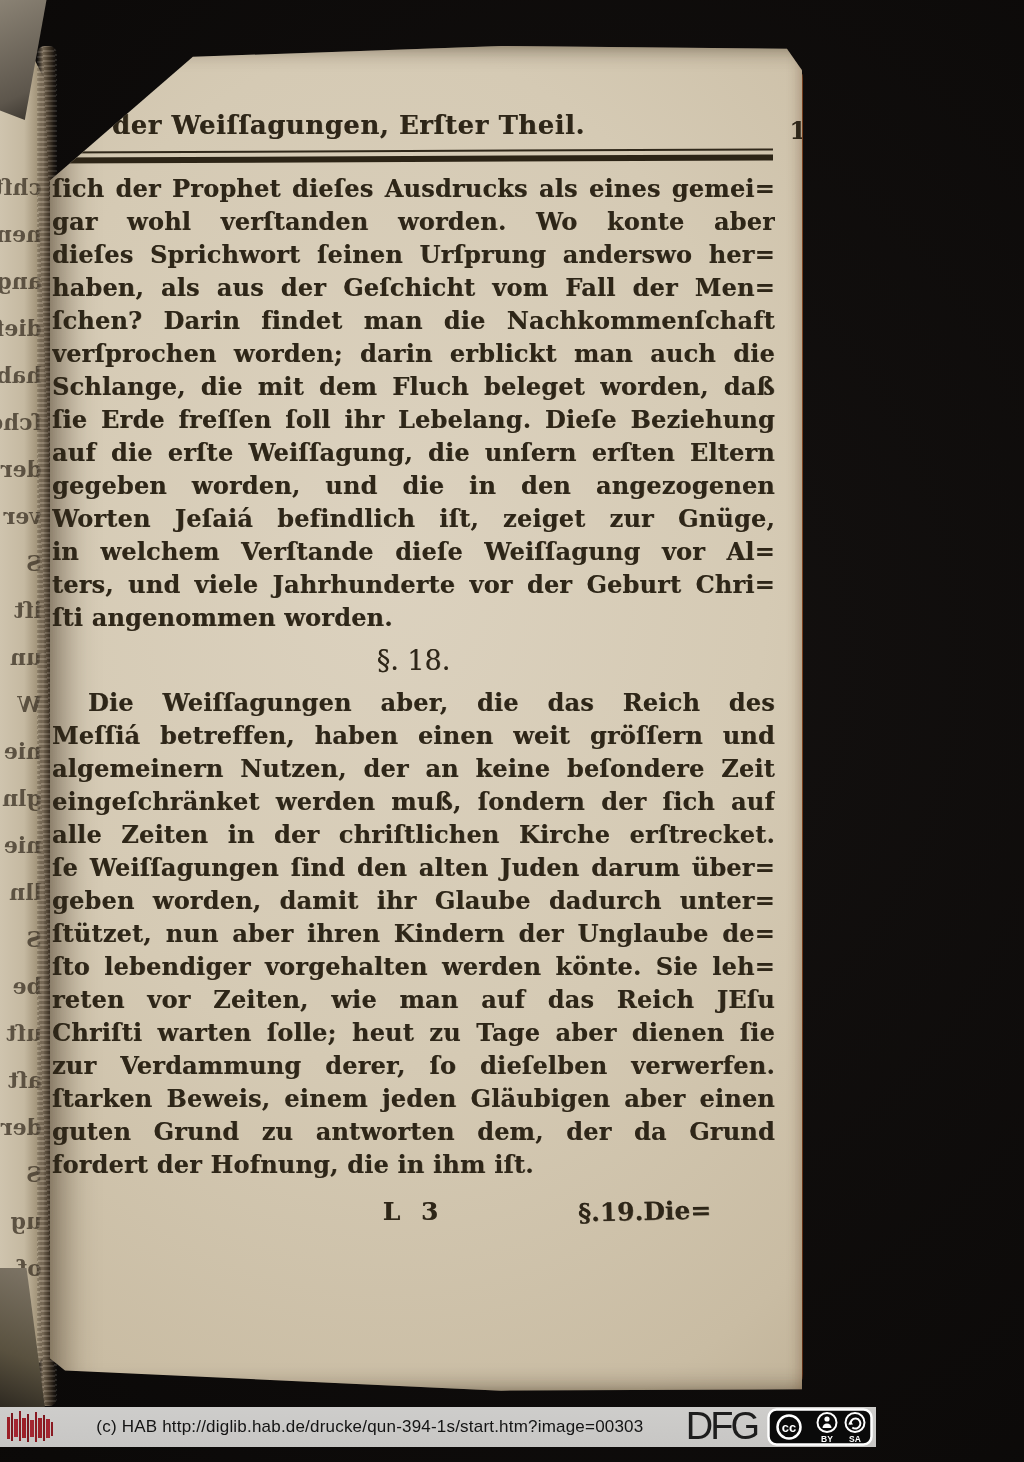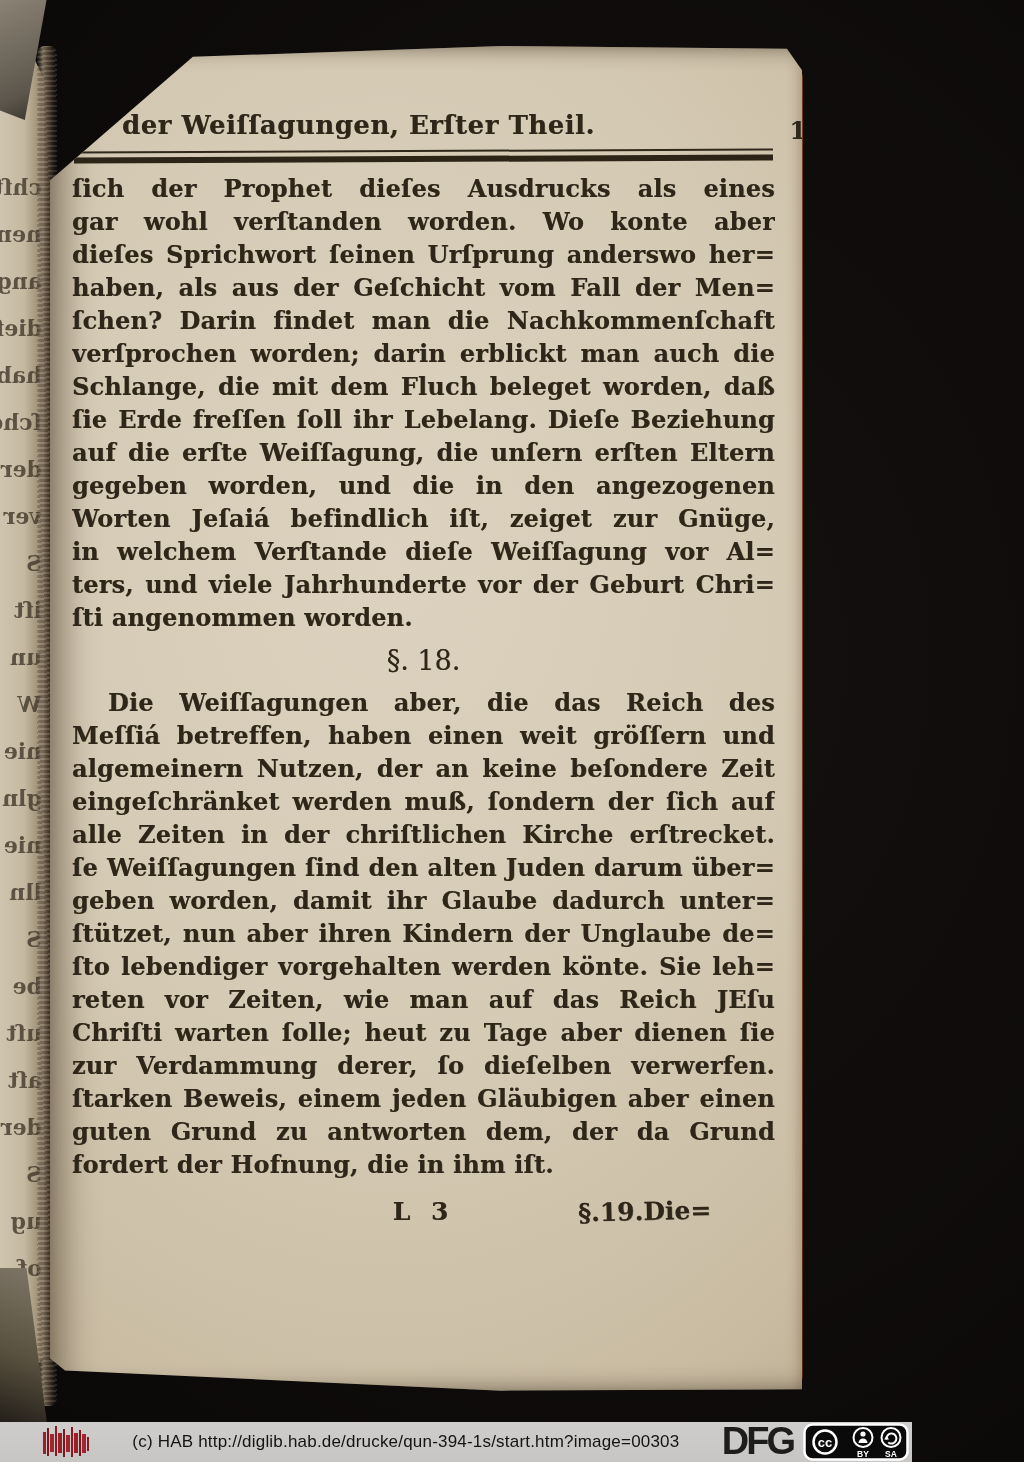--- a/index.html
+++ b/index.html
@@ -40,21 +40,21 @@
     border-radius:9px/14px;box-shadow:-2px 0 3px rgba(60,30,10,.5) inset;}
 
   
   .page{position:absolute;left:50px;top:46px;width:752px;height:1346px;
     background:radial-gradient(120% 90% at 45% 38%, #dcd2bf 0%, #d5cab4 42%, #c9bca3 74%, #b2a387 100%);
     clip-path:polygon(0 10%,19% .8%,60% 0,98% .2%,100% 1.8%,100% 99.8%,60% 99.9%,2% 98.4%,0 97.5%);
     box-shadow:inset 30px 0 34px -18px rgba(60,45,28,.55),
                inset -10px 0 14px -8px rgba(110,70,35,.28),
                inset 0 16px 20px -14px rgba(60,45,28,.5),
                inset 0 -18px 22px -16px rgba(60,45,28,.5);}
-  .page-inner{position:relative;padding:60px 27px 0 22px;color:#2e2618;}
+  .page-inner{position:relative;padding:60px 27px 0 2px;color:#2e2618;}
 
   .header-row{position:relative;height:38px;line-height:38px;text-align:center;
     padding-right:130px;font-size:26px;font-weight:bold;letter-spacing:.5px;
     text-shadow:.4px .4px .6px rgba(46,38,24,.55);}
   .page-number{position:absolute;right:-66px;top:6px;font-size:24px;}
 
   .double-rule{margin:6px 2px 10px 2px;height:4px;border-top:2px solid #30281a;
     border-bottom:6px solid #2c2416;transform:rotate(-.25deg);}
 
   .para .ritem{height:33px;line-height:33px;font-size:24px;font-weight:bold;
@@ -66,27 +66,27 @@
   .section-heading{height:34px;line-height:34px;margin-top:10px;text-align:center;
     font-size:27px;font-weight:normal;text-shadow:.4px .4px .6px rgba(46,38,24,.5);}
   .para2{margin-top:8px;}
 
   .footer-row{position:relative;height:32px;margin-top:16px;font-size:25px;font-weight:bold;
     text-shadow:.4px .4px .6px rgba(46,38,24,.5);}
   .signature{position:absolute;left:50%;transform:translateX(-50%);letter-spacing:6px;text-align:right;}
   .catchword{position:absolute;right:64px;transform:rotate(-1.2deg);}
 
   
-  .bottom-bar{position:absolute;left:0;bottom:0;width:876px;height:40px;
+  .bottom-bar{position:absolute;left:0;bottom:15px;width:876px;height:40px;
     background:linear-gradient(180deg,#cecdcb 0%,#c7c6c4 100%);
-    display:flex;align-items:center;font-family:"Liberation Sans", sans-serif;padding-left:36px;}
+    display:flex;align-items:center;font-family:"Liberation Sans", sans-serif;}
   .hab-logo{margin-left:6px;flex:0 0 auto;}
   .copyright{flex:1 1 auto;text-align:center;font-size:17px;color:#141414;
     letter-spacing:.2px;}
-  .dfg-logo{flex:0 0 auto;font-size:38px;font-weight:700;letter-spacing:-3px;
+  .dfg-logo{flex:0 0 auto;font-size:38px;font-weight:400;letter-spacing:-3px;
     color:#1d1d1d;margin:0 10px 2px 0;transform:scaleY(1.02);}
   .cc-badge{flex:0 0 auto;margin-right:3px;}
 </style>
 </head>
 <body>
 
 <div class="stage">
 
   <div class="facing-sliver">
     <div class="gutter-fragments">

